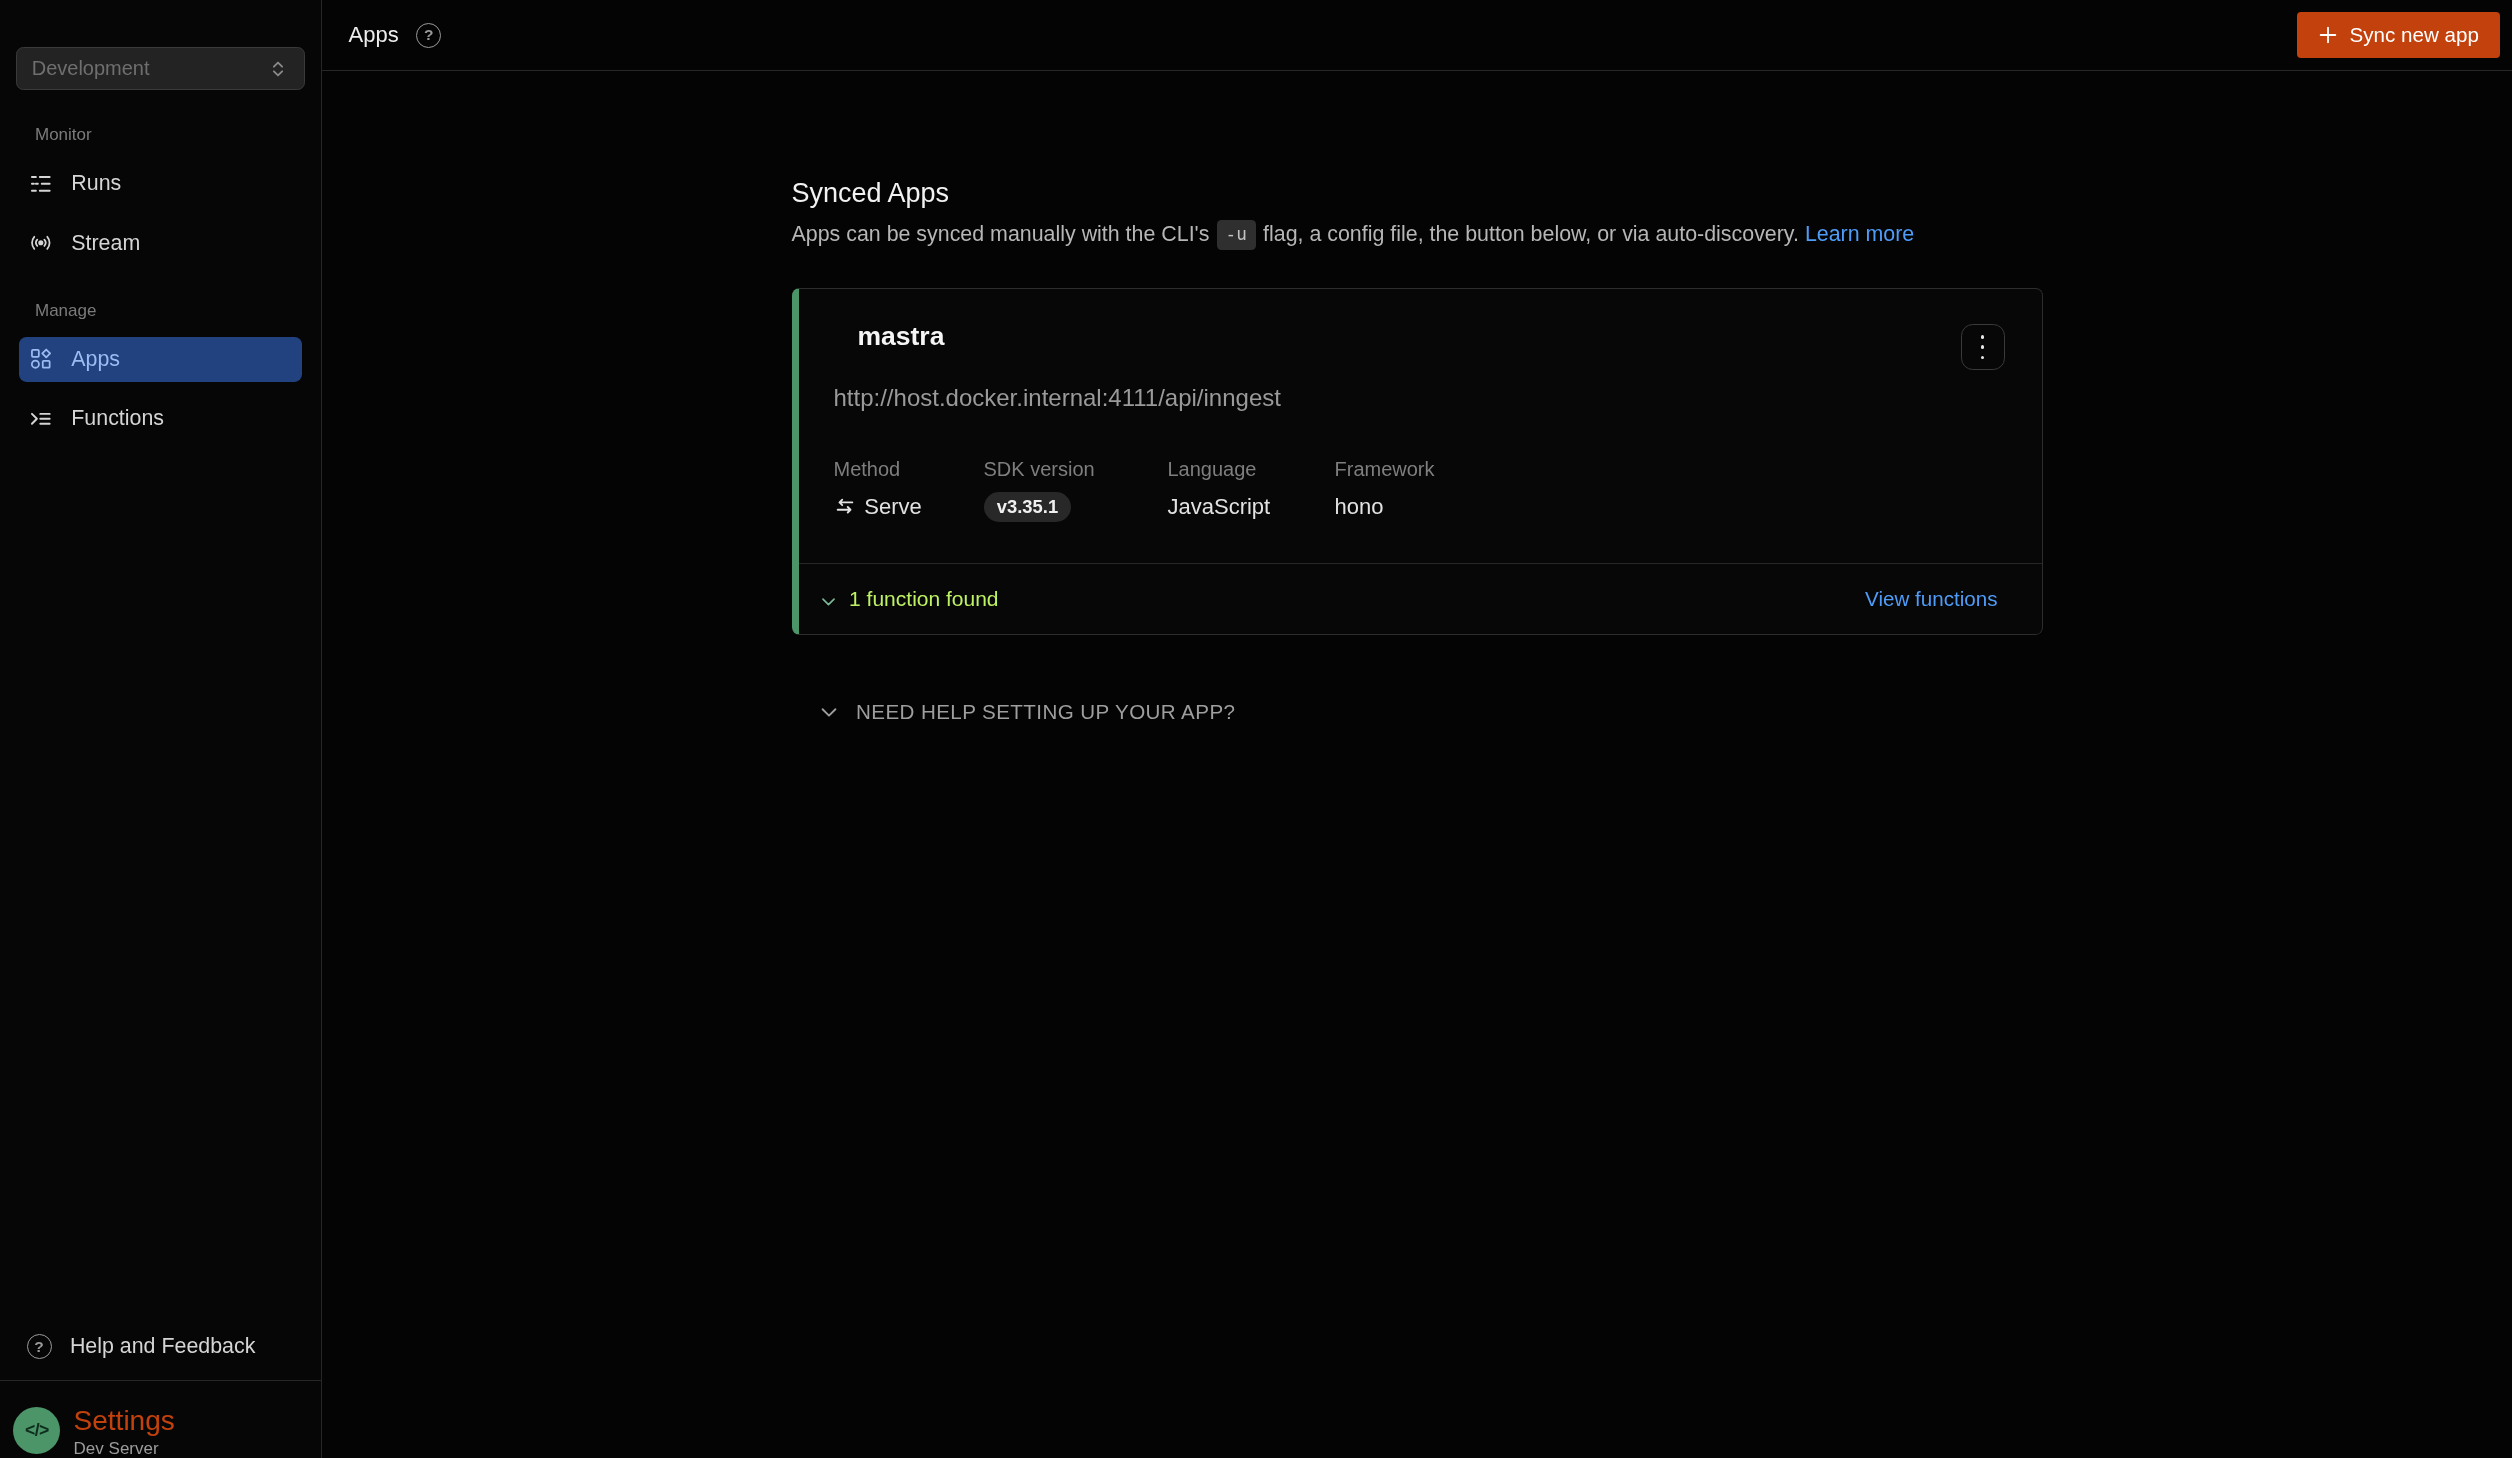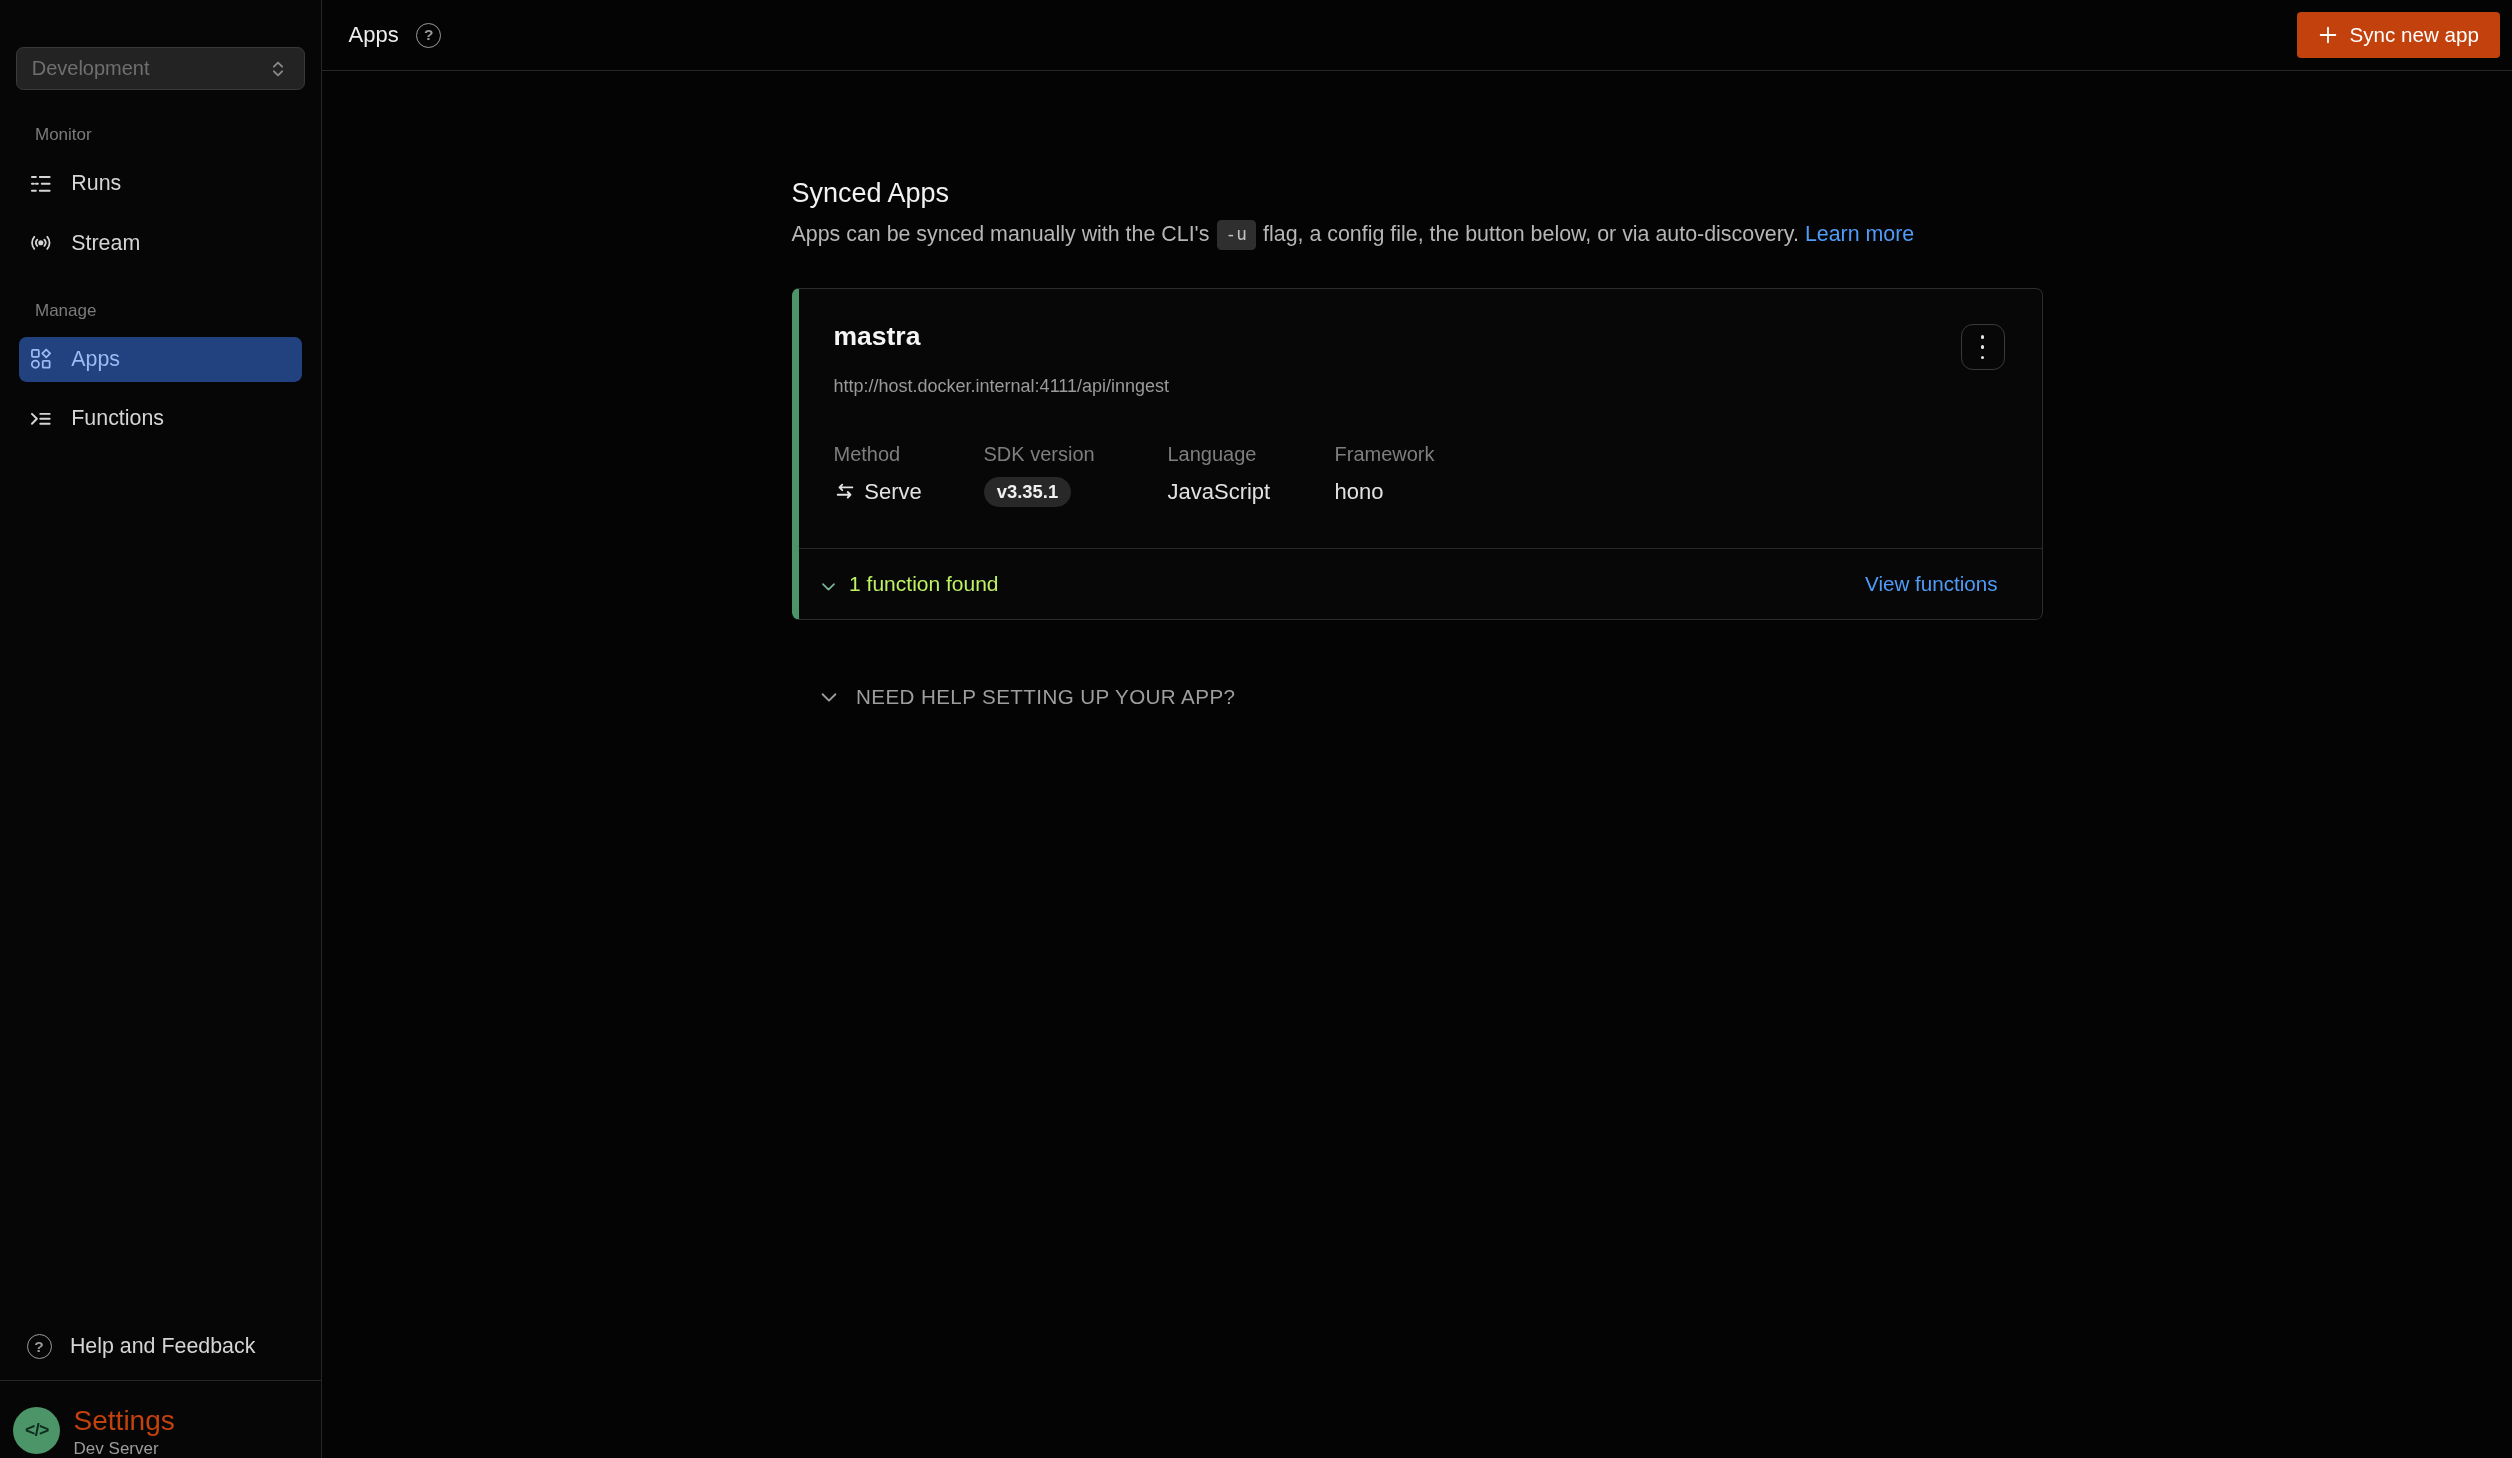--- a/index.html
+++ b/index.html
@@ -89,22 +89,22 @@
   }
   .link { color:#4f9cf8; text-decoration:none; cursor:pointer; }
   .app-card {
     margin-top:38px;
     background:#070707;
     border:0.7px solid #2d2d2d;
     border-left:7.4px solid #4b9569;
     border-radius:7.4px;
   }
   .card-body { padding:32px 35px 41px 35px; position:relative; }
-  .app-name { font-size:26.5px; font-weight:600; color:#f5f5f5; }
-  .app-url { margin-top:24px; font-size:18px; color:#9a9a9a; }
+  .app-name { font-size:26.5px; font-weight:600; color:#f5f5f5;margin-left:24px; }
+  .app-url { margin-top:32px; font-size:24px; color:#9a9a9a; }
   .kebab-btn {
     position:absolute; top:35px; right:37px;
     width:44px; height:46px; border-radius:11.8px;
     background:transparent; border:0.7px solid #3a3a3a;
     display:flex; flex-direction:column; align-items:center; justify-content:center;
     gap:6.6px; cursor:pointer;
   }
   .kebab-btn i { width:3.7px; height:3.7px; border-radius:50%; background:#e8e8e8; }
   .fields {
     margin-top:46px;

